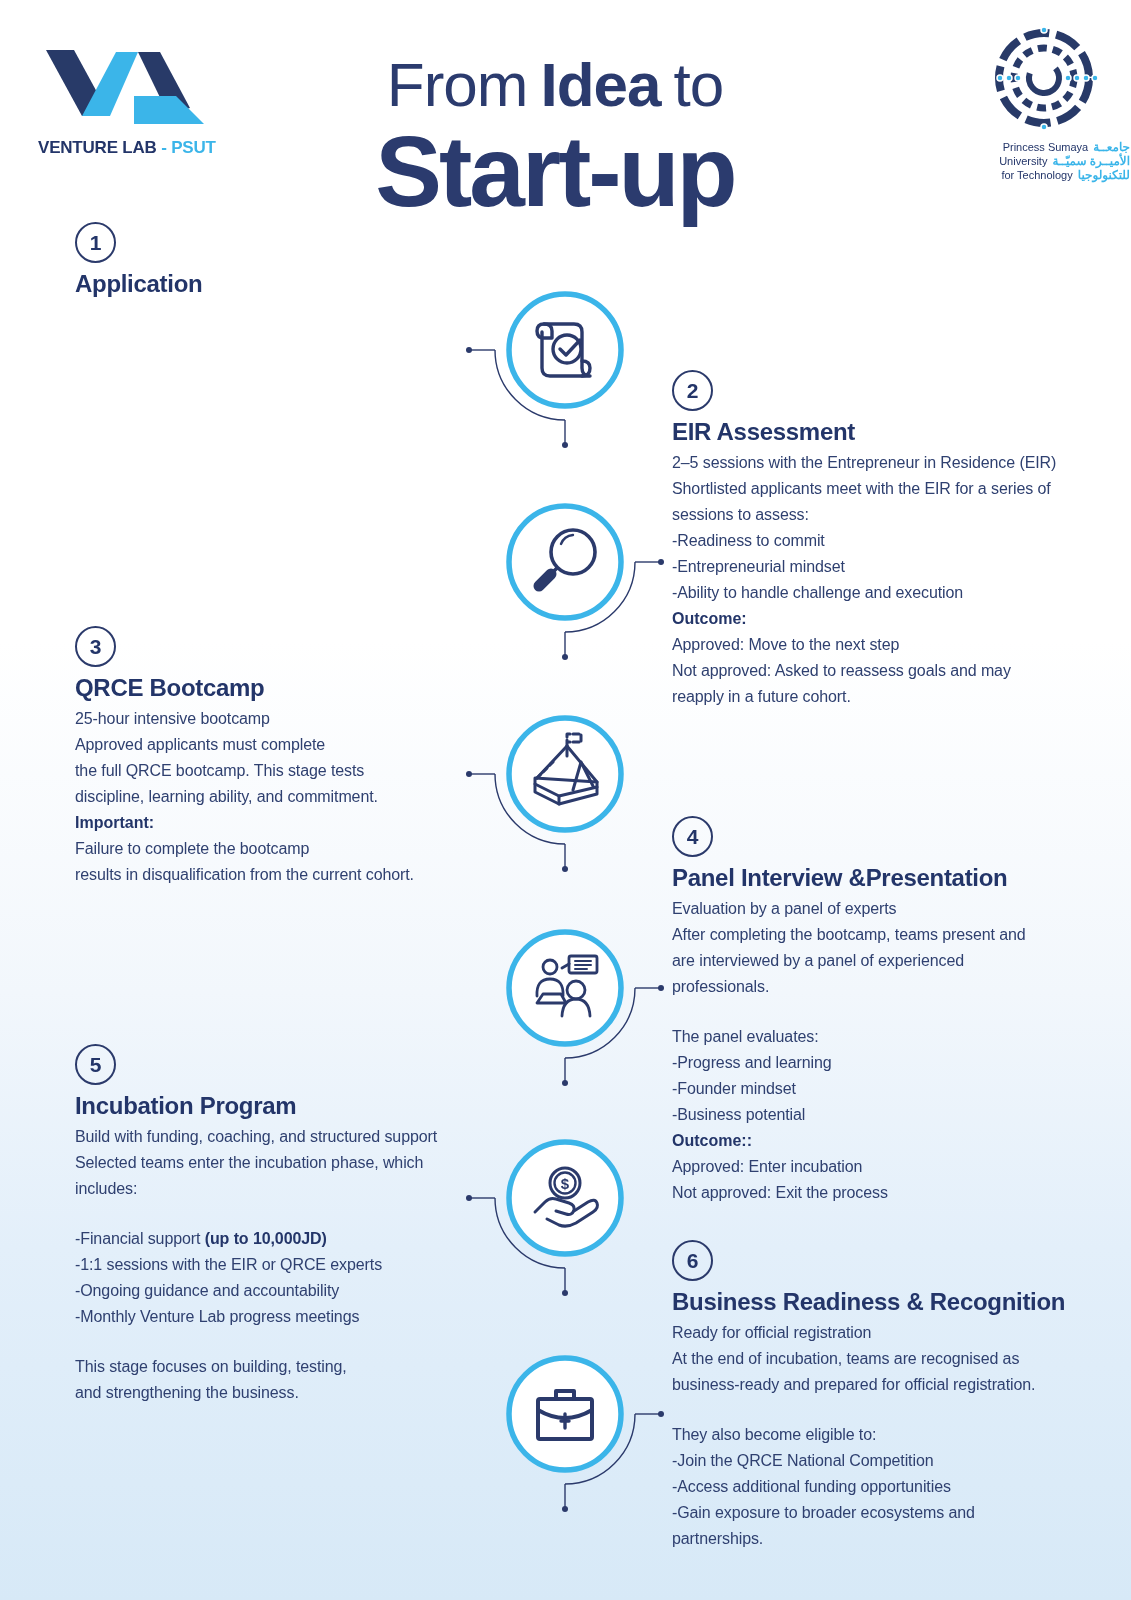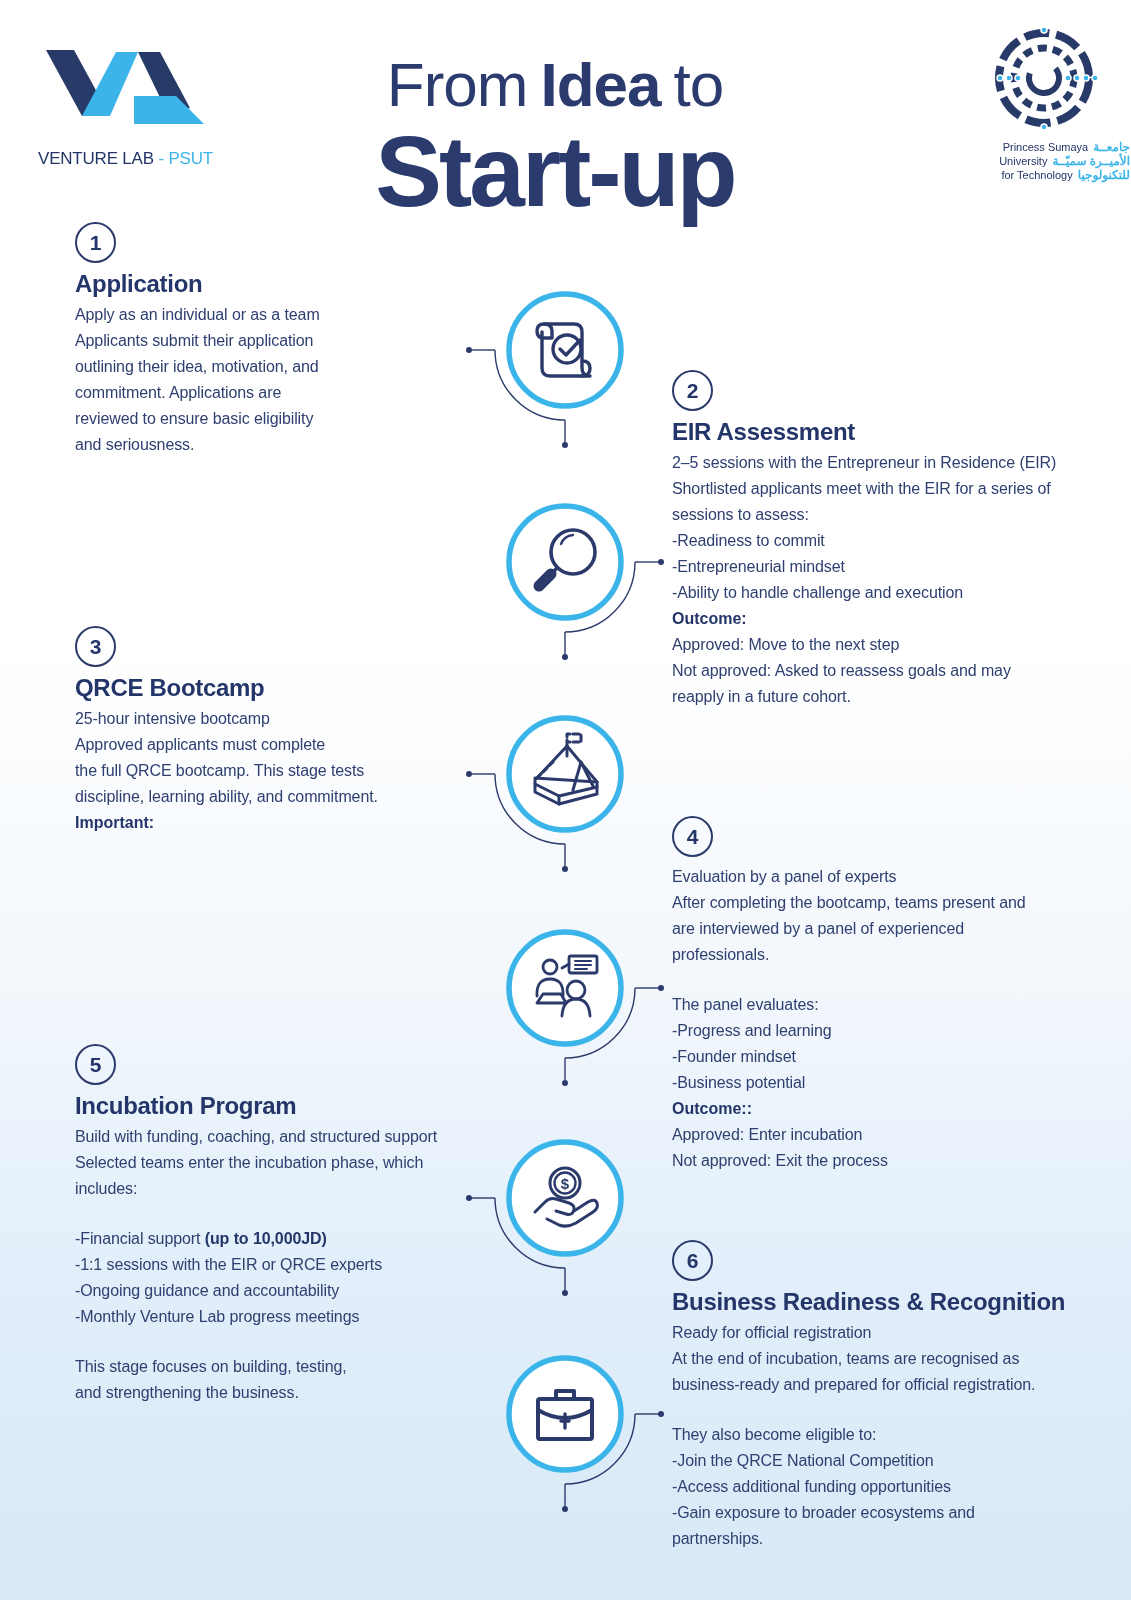--- a/index.html
+++ b/index.html
@@ -3,21 +3,21 @@
 <meta charset="utf-8">
 <style>
   html,body{margin:0;padding:0;background:#fff;}
   .canvas{
     position:relative;width:1131px;height:1600px;overflow:hidden;
     background:linear-gradient(180deg,#ffffff 0%,#ffffff 40%,#f2f7fc 62%,#e3effa 78%,#d7e9f7 100%);
     font-family:"Liberation Sans",sans-serif;color:#2b3a6b;
   }
   
   .vl-logo{position:absolute;left:38px;top:50px;width:180px;text-align:left;}
-  .vl-text{font-size:17px;font-weight:400;letter-spacing:-0.2px;margin-top:15px;color:#233569;}
+  .vl-text{font-size:17px;font-weight:700;letter-spacing:-0.2px;margin-top:4px;color:#233569;}
   .vl-text .psut{color:#3bb5e9;}
   .big-title{position:absolute;left:290px;top:52px;width:530px;text-align:center;color:#2b3b6e;}
   .t1{font-size:62px;font-weight:300;letter-spacing:-1px;line-height:1.05;}
   .t1 b{font-weight:800;margin:0 13px;}
   .t2{font-size:100px;font-weight:700;letter-spacing:-3px;line-height:1;margin-top:4px;}
   .psut-logo{position:absolute;left:958px;top:24px;width:172px;}
   .psut-emblem{display:block;margin:0 auto;}
   .psut-lines{margin-top:4px;}
   .psut-row{display:flex;justify-content:flex-end;align-items:baseline;line-height:14px;}
   .psut-en{font-size:11px;font-weight:400;color:#233569;margin-right:5px;}
@@ -91,26 +91,20 @@
         <span class="psut-ar">للتكنولوجيا</span>
       </div>
     </div>
   </div>
 
   <div class="step" style="left:75px;top:222px;width:420px;">
     <div class="num">
         <span>1</span>
       </div>
     <h2>Application</h2>
-    <div class="body">Apply as an individual or as a team
-Applicants submit their application
-outlining their idea, motivation, and
-commitment. Applications are
-reviewed to ensure basic eligibility
-and seriousness.</div>
   </div>
 
   <div class="step" style="left:672px;top:370px;width:452px;">
     <div class="num">
         <span>2</span>
       </div>
     <h2>EIR Assessment</h2>
     <div class="body">2–5 sessions with the Entrepreneur in Residence (EIR)
 Shortlisted applicants meet with the EIR for a series of
 sessions to assess:
@@ -126,26 +120,29 @@
   <div class="step" style="left:75px;top:626px;width:440px;">
     <div class="num">
         <span>3</span>
       </div>
     <h2>QRCE Bootcamp</h2>
     <div class="body">25-hour intensive bootcamp
 Approved applicants must complete
 the full QRCE bootcamp. This stage tests
 discipline, learning ability, and commitment.</div>
     <div class="label">Important:</div>
+    <div class="body">Failure to complete the bootcamp
+results in disqualification from the current cohort.</div>
   </div>
 
   <div class="step" style="left:672px;top:816px;width:452px;">
     <div class="num">
         <span>4</span>
       </div>
+    <h2>Panel Interview &amp;Presentation</h2>
     <div class="body">Evaluation by a panel of experts
 After completing the bootcamp, teams present and
 are interviewed by a panel of experienced
 professionals.</div>
     <div class="body gap">The panel evaluates:
 -Progress and learning
 -Founder mindset
 -Business potential</div>
     <div class="label">Outcome::</div>
     <div class="body">Approved: Enter incubation

